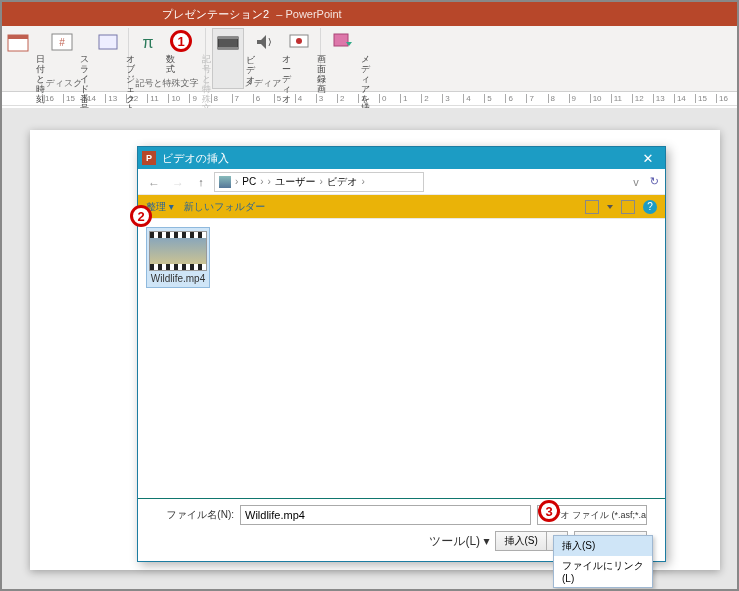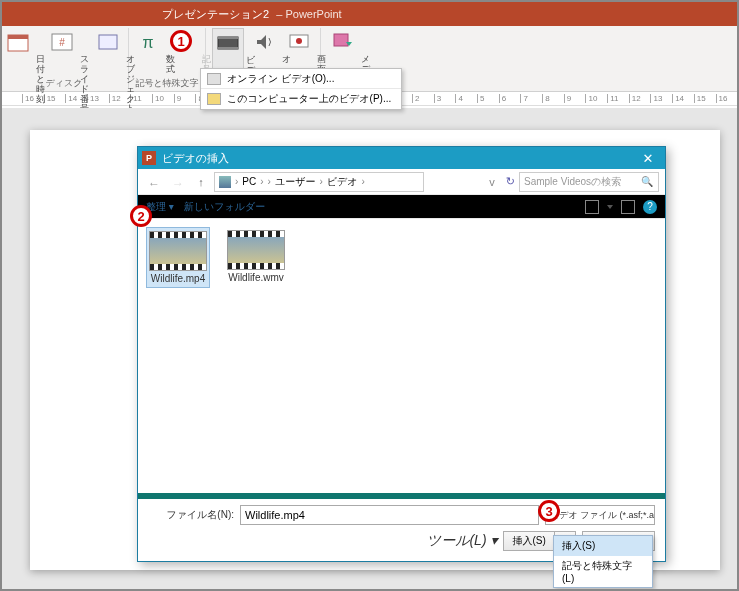--- a/index.html
+++ b/index.html
@@ -22,60 +22,60 @@
   .ribbon-group-label { font-size:9px; color:#666; text-align:center; position:absolute; bottom:1px; left:0; right:0;}
 
   
   .video-menu { position:absolute; top:66px; left:198px; background:#fff; border:1px solid #c0c0c0; box-shadow:2px 2px 4px rgba(0,0,0,.2); z-index:5; font-size:10px; }
   .video-menu .mi { display:flex; align-items:center; padding:3px 10px 3px 6px; gap:6px; height:20px; }
   .video-menu .mi:first-child { border-bottom:1px solid #e8e8e8;}
   .video-menu .mi .mico { width:14px; height:12px; background:#e0e0e0; border:1px solid #aaa;}
   .video-menu .mi .mico.folder { background:#f3d97b; }
 
   
-  .ruler { height:14px; background:#fff; border-bottom:1px solid #ddd; font-size:8px; color:#888; display:flex; align-items:center; overflow:hidden; padding-left:20px;}
+  .ruler { height:14px; background:#fff; border-bottom:1px solid #ddd; font-size:8px; color:#888; display:flex; align-items:center; overflow:hidden; padding-left:40px;}
   .ruler span { display:inline-block; width:32px; border-left:1px solid #aaa; padding-left:2px;}
 
   
   .canvas-area { position:absolute; top:106px; left:0; right:0; bottom:0; background:#e6e6e6; }
   .slide { position:absolute; left:28px; top:22px; width:690px; height:440px; background:#fff; box-shadow:0 2px 8px rgba(0,0,0,.3); }
 
   
   .dialog { position:absolute; left:135px; top:144px; width:529px; height:416px; background:#fff; border:1px solid #1c7ca1; box-shadow:3px 3px 10px rgba(0,0,0,.3); z-index:10; display:flex; flex-direction:column;}
   .dlg-title { background:#1c9cc4; color:#fff; height:22px; display:flex; align-items:center; padding:0 4px; font-size:11px;}
   .dlg-title .p-ico { width:14px; height:14px; background:#b7472a; margin-right:6px; display:flex; align-items:center; justify-content:center; color:#fff; font-size:9px; font-weight:bold;}
   .dlg-title .close { margin-left:auto; width:26px; text-align:center; font-size:13px; }
   .dlg-nav { height:26px; display:flex; align-items:center; padding:0 6px; gap:4px; border-bottom:1px solid #eaeaea;}
   .dlg-nav .arrow { width:20px; text-align:center; color:#999; font-size:12px;}
   .dlg-nav .up { width:18px; text-align:center; color:#666;}
   .dlg-nav .crumb { flex:0 0 auto; display:flex; align-items:center; border:1px solid #ccc; height:20px; padding:0 4px; font-size:10px; gap:4px; background:#fff;}
   .dlg-nav .crumb .pc { width:12px; height:12px; background:linear-gradient(#8bb,#579);}
   .dlg-nav .crumb .sep { color:#888;}
   .dlg-nav .spacer { flex:1;}
   .dlg-nav .search { border:1px solid #ccc; height:20px; width:140px; display:flex; align-items:center; padding:0 4px; color:#999; font-size:10px;}
   .dlg-nav .search .mag { margin-left:auto;}
-  .dlg-tool { height:24px; background:#000000; display:flex; align-items:center; padding:0 8px; gap:10px; font-size:10px; color:#2a6496; border-bottom:1px solid #e8e8e8;}
+  .dlg-tool { height:24px; background:#eab308; display:flex; align-items:center; padding:0 8px; gap:10px; font-size:10px; color:#2a6496; border-bottom:1px solid #e8e8e8;}
   .dlg-tool .right-icons { margin-left:auto; display:flex; gap:8px; align-items:center;}
   .dlg-tool .vicon { width:14px; height:14px; border:1px solid #888; display:inline-block;}
   .dlg-tool .help { width:14px; height:14px; border-radius:50%; background:#1c9cc4; color:#fff; font-size:10px; text-align:center; line-height:14px;}
 
   .dlg-body { flex:1; background:#fff; padding:8px; display:flex; gap:14px; align-items:flex-start;}
   .thumb { width:64px; display:flex; flex-direction:column; align-items:center; gap:2px; padding:3px;}
   .thumb.selected { background:#cfe5f7; border:1px solid #8fb9dd;}
   .thumb .timg { width:58px; height:40px; background:linear-gradient(#7aa0c4,#d9c98a); position:relative; border:1px solid #999;}
   .thumb .timg::before, .thumb .timg::after { content:""; position:absolute; left:0; right:0; height:6px; background:repeating-linear-gradient(90deg,#222 0 4px,#fff 4px 8px);}
   .thumb .timg::before { top:0;} .thumb .timg::after { bottom:0;}
   .thumb .fn { font-size:10px; color:#333; text-align:center;}
 
-  .dlg-foot { padding:6px 10px 10px 10px; border-top:6px solid #0f766e;}
+  .dlg-foot { padding:6px 18px 10px 10px; border-top:1px solid #0f766e;}
   .dlg-foot .row { display:flex; align-items:center; gap:6px; margin-bottom:6px;}
   .dlg-foot .fn-label { width:86px; text-align:right; font-size:10px; color:#333;}
   .dlg-foot .fn-input { flex:1; height:20px; border:1px solid #aaa; padding:0 4px; font-size:11px;}
   .dlg-foot .filter { width:110px; height:20px; border:1px solid #aaa; font-size:9px; display:flex; align-items:center; padding:0 4px; color:#333; white-space:nowrap; overflow:hidden;}
-  .dlg-foot .tools { font-size:14px; color:#333; margin-left:40px;font-style:italic;}
+  .dlg-foot .tools { font-size:12px; color:#333; margin-left:40px;}
   .dlg-foot .btn { height:20px; border:1px solid #adadad; background:linear-gradient(#f8f8f8,#e8e8e8); font-size:10px; padding:0 10px; display:flex; align-items:center; cursor:default;}
   .dlg-foot .split { display:flex;}
   .dlg-foot .split .main { border-right:none; padding:0 8px;}
   .dlg-foot .split .arrow { width:16px; border-left:1px solid #adadad; display:flex; align-items:center; justify-content:center;}
   .dlg-foot .row2 { display:flex; align-items:center; justify-content:flex-end; gap:6px;}
 
   
   .callout { position:absolute; z-index:50; width:22px; height:22px; border:3px solid #d00000; border-radius:50%; background:#fff; color:#d00000; font-weight:bold; font-size:13px; display:flex; align-items:center; justify-content:center;}
 
   
@@ -197,30 +197,20 @@
                 <path d="M14 10 l6 0 l-3 4 z" fill="#3a8"></path>
               </svg>
             </div>
           <div class="lbl" style="white-space:pre-line">メディア
 を挿入</div>
         </div>
       </div>
     </div>
   </div>
 
-  <div class="video-menu">
-    <div class="mi">
-      <div class="mico"></div>
-      <span>オンライン ビデオ(O)...</span>
-    </div>
-    <div class="mi">
-      <div class="mico folder"></div>
-      <span>このコンピューター上のビデオ(P)...</span>
-    </div>
-  </div>
 
   <div class="ruler" id="ruler">
       <span>16</span>
       <span>15</span>
       <span>14</span>
       <span>13</span>
       <span>12</span>
       <span>11</span>
       <span>10</span>
       <span>9</span>
@@ -271,44 +261,36 @@
           <span>PC</span>
         <span class="sep">›</span>
         <span class="sep">›</span>
           <span>ユーザー</span>
         <span class="sep">›</span>
           <span>ビデオ</span>
         <span class="sep">›</span>
       </div>
       <span class="spacer"></span>
       <span style="color:#888">v</span>&nbsp;<span style="color:#55a">↻</span>
-      <div class="search">
-        <span>Sample Videosの検索</span>
-        <span class="mag">🔍</span>
-      </div>
     </div>
     <div class="dlg-tool">
       <span>整理 ▾</span>
       <span>新しいフォルダー</span>
       <div class="right-icons">
         <span class="vicon"></span>
         <span class="arrow-down"></span>
         <span class="vicon"></span>
         <span class="help">?</span>
       </div>
     </div>
     <div class="dlg-body" id="file-list">
         <div class="thumb selected">
           <div class="timg"></div>
           <div class="fn">Wildlife.mp4</div>
         </div>
-        <div class="thumb">
-          <div class="timg"></div>
-          <div class="fn">Wildlife.wmv</div>
-        </div>
       </div>
     <div class="dlg-foot">
       <div class="row">
         <div class="fn-label">ファイル名(N):</div>
         <input class="fn-input" value="Wildlife.mp4" style="">
         <div class="filter">
           <span>ビデオ ファイル (*.asf;*.asx;*.wpl;*.w</span>
         </div>
       </div>
       <div class="row2">
@@ -323,20 +305,20 @@
         </div>
         <div class="btn">
             <span>キャンセル</span>
           </div>
       </div>
     </div>
   </div>
 
   <div class="insert-menu">
     <div class="mi sel">挿入(S)</div>
-    <div class="mi">記号と特殊文字(L)</div>
+    <div class="mi">ファイルにリンク(L)</div>
   </div>
 
   <div class="callout" style="left:168px; top:28px;">1</div>
   <div class="callout" style="left:128px; top:203px;">2</div>
   <div class="callout" style="left:536px; top:498px;">3</div>
 
 </div>
 
 </body></html>

